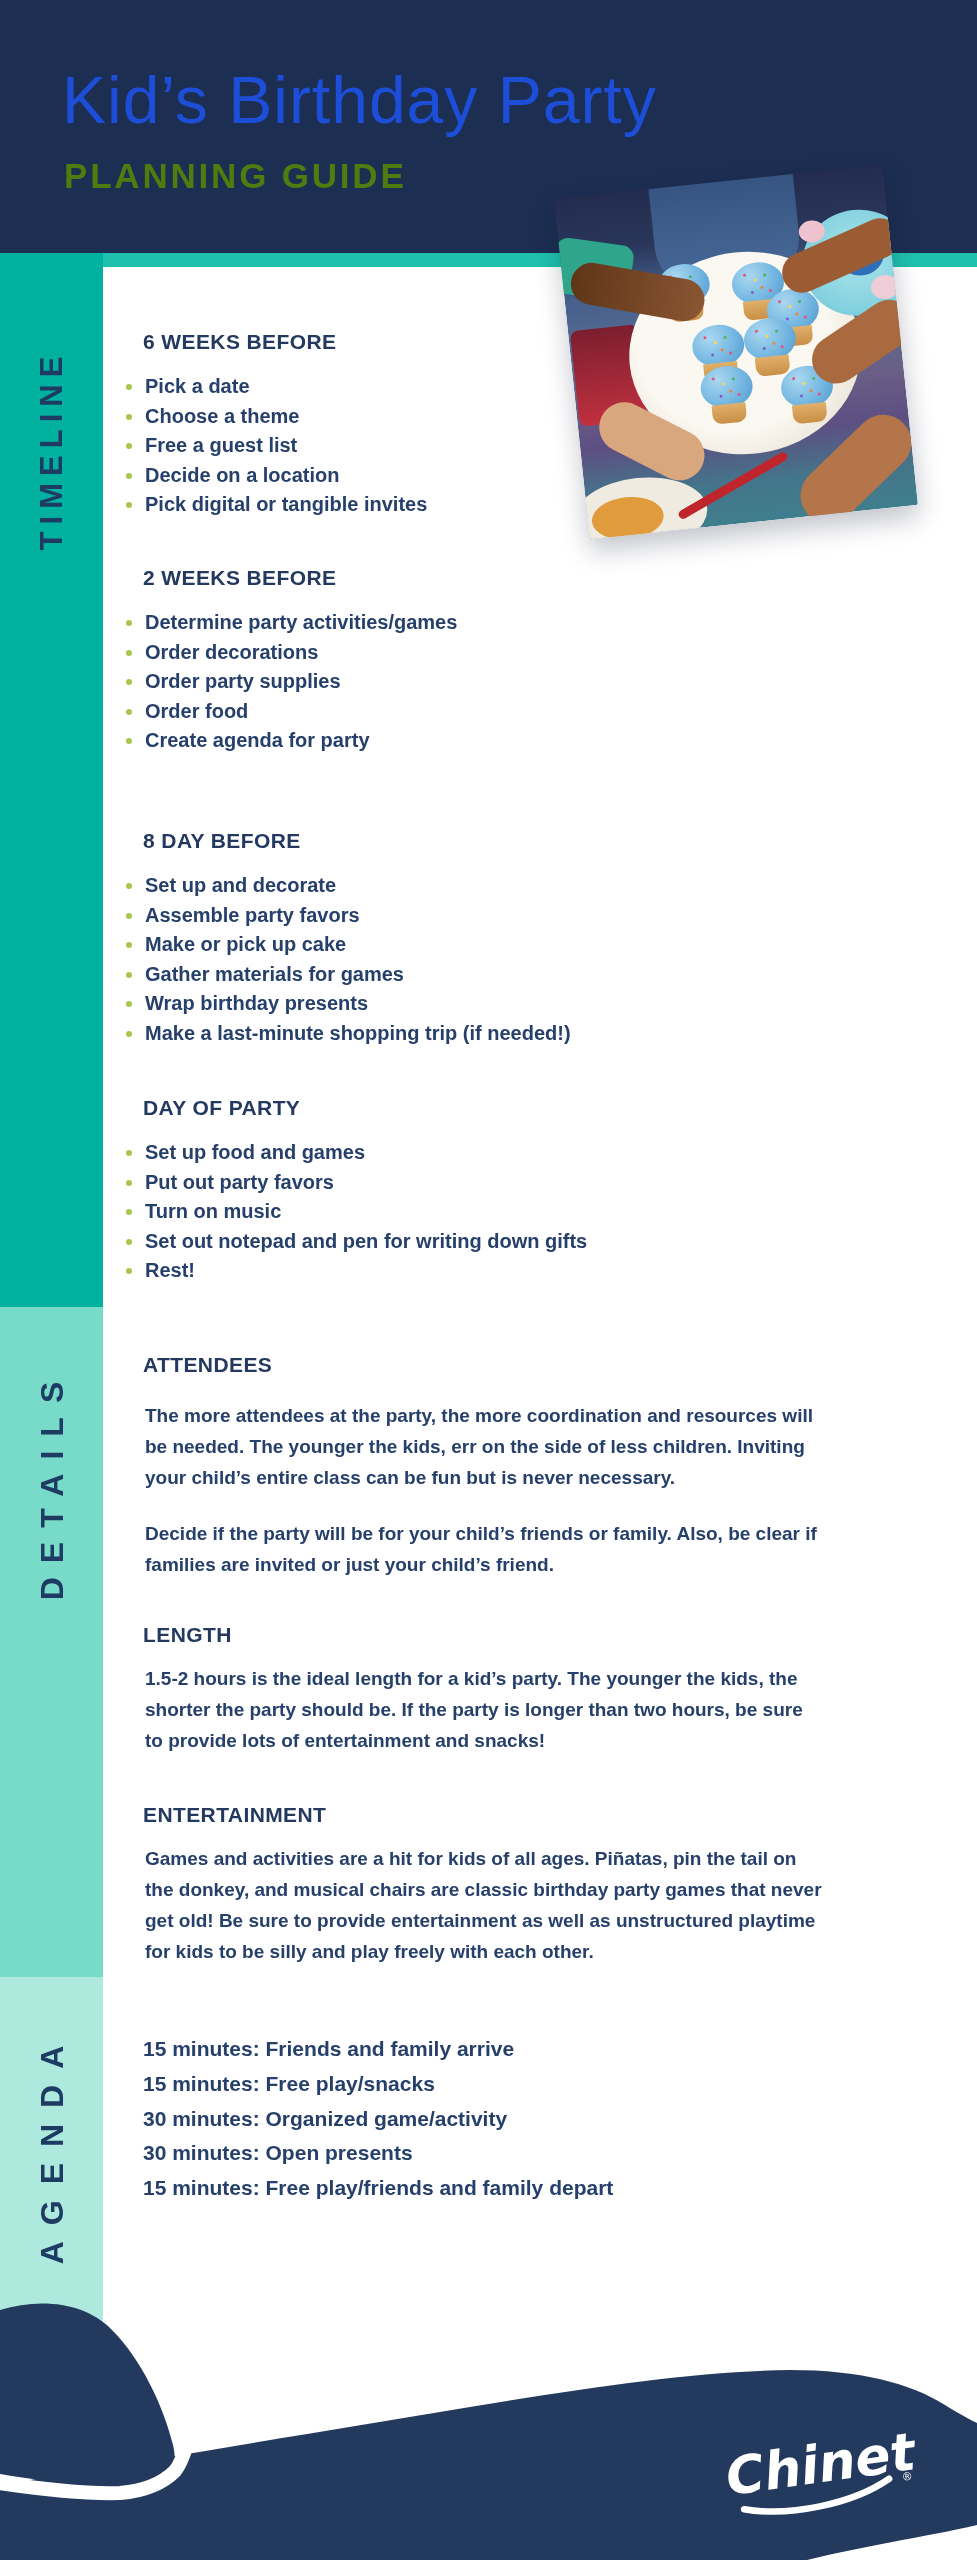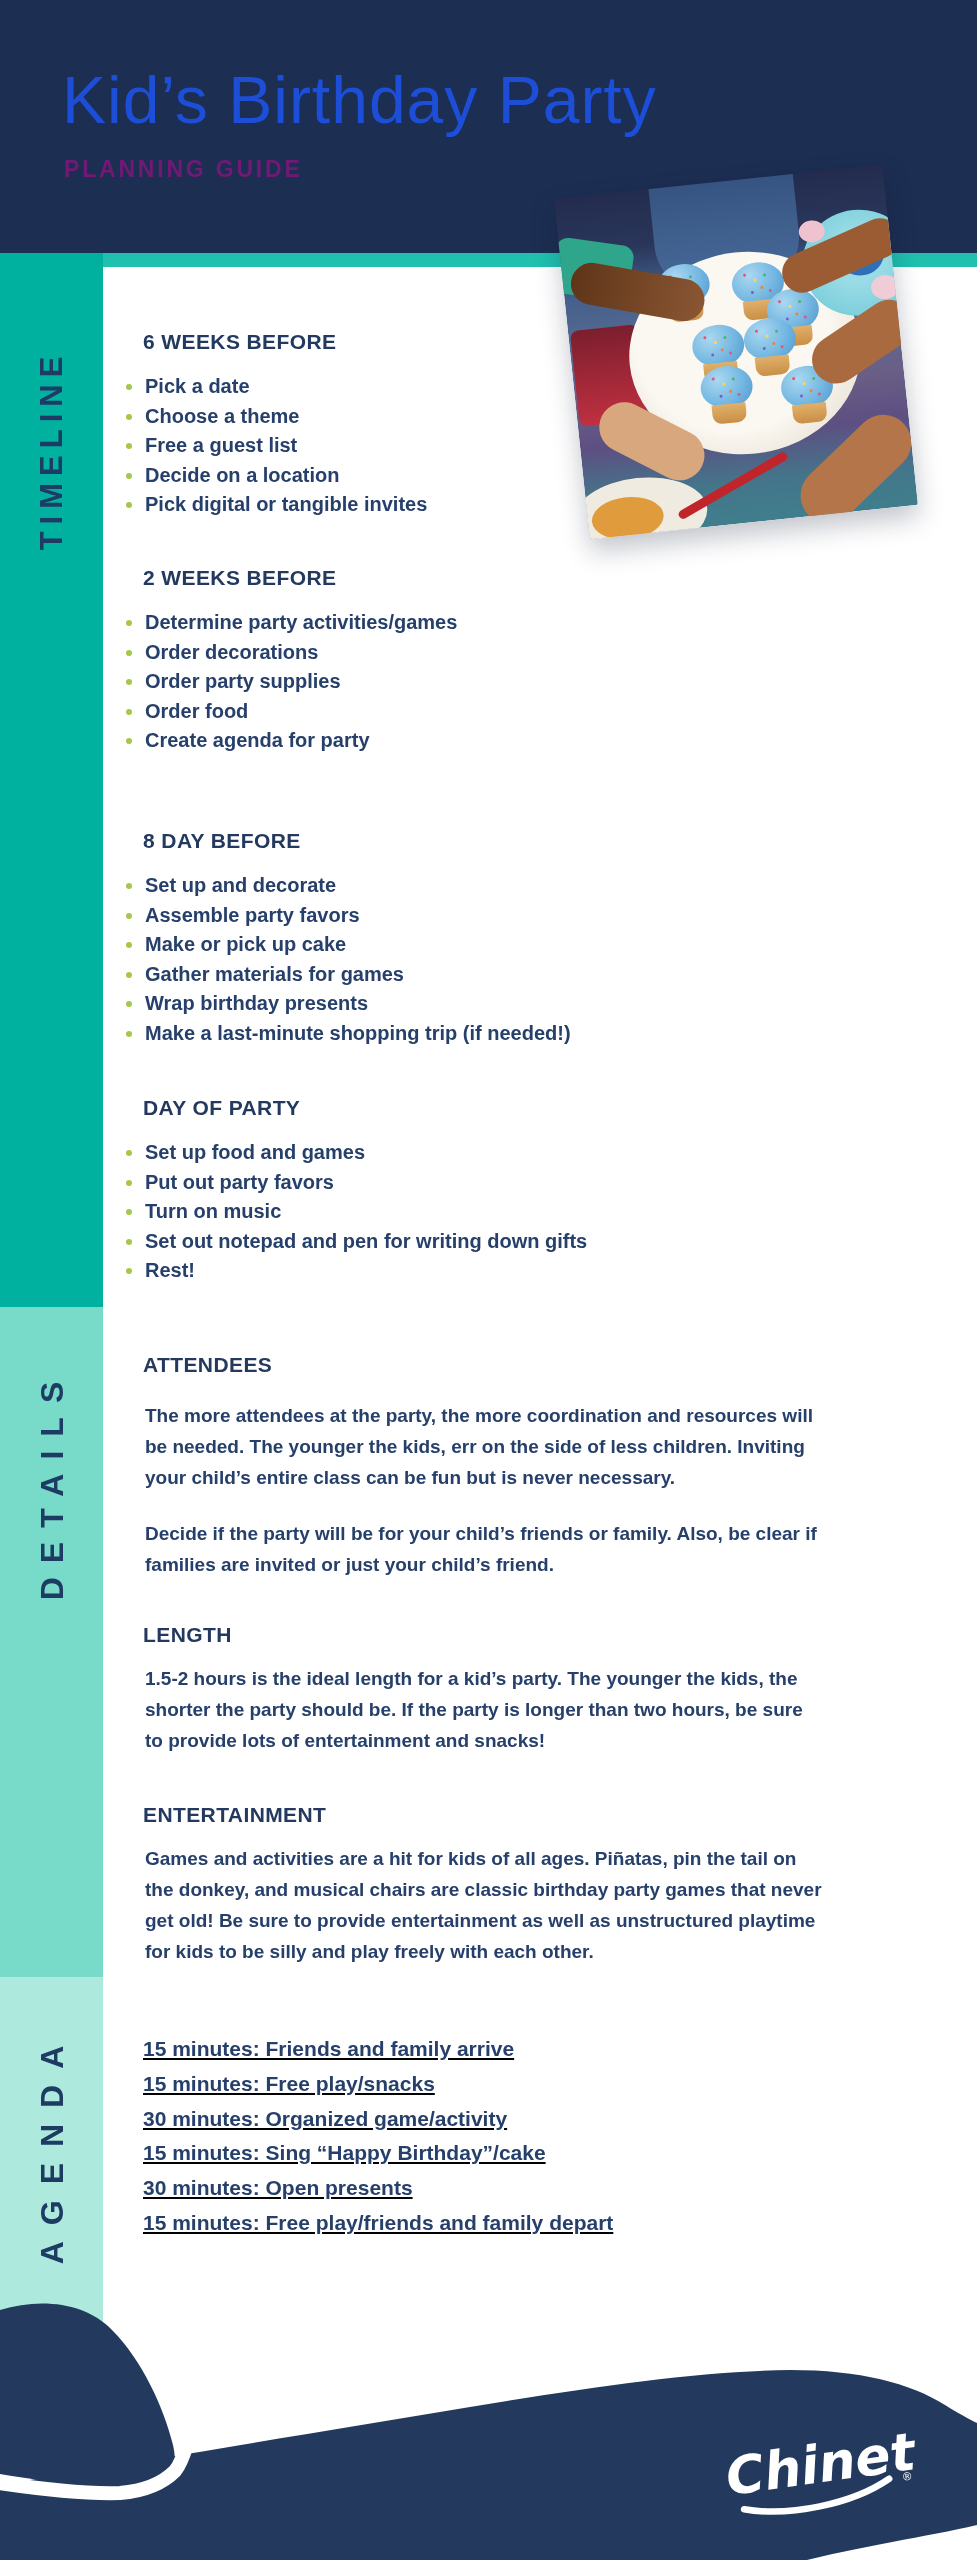--- a/index.html
+++ b/index.html
@@ -5,22 +5,22 @@
   html,body{margin:0;padding:0;}
   body{
     width:977px;height:2560px;position:relative;overflow:hidden;
     background:#ffffff;font-family:"Liberation Sans",sans-serif;
     -webkit-font-smoothing:antialiased;
   }
   
   .header{position:absolute;left:0;top:0;width:977px;height:255px;background:#1c2e52;}
   .page-title{position:absolute;left:62px;top:62px;font-size:66px;font-weight:400;
     color:#1d4ed8;letter-spacing:1px;white-space:nowrap;}
-  .page-subtitle{position:absolute;left:64px;top:156px;font-size:23px;font-weight:700;
-    color:#701a75;letter-spacing:2.8px;white-space:nowrap;}
+  .page-subtitle{position:absolute;left:64px;top:156px;font-size:35px;font-weight:700;
+    color:#4d7c0f;letter-spacing:2.8px;white-space:nowrap;}
   
   .stripe{position:absolute;left:0;top:253px;width:977px;height:14px;background:#1fc1ae;}
   .band{position:absolute;left:0;width:103px;}
   .band-timeline{top:253px;height:1054px;background:#00b1a0;}
   .band-details{top:1307px;height:670px;background:#78dac8;}
   .band-agenda{top:1977px;height:345px;background:#ade9dc;}
   .vlabel{position:absolute;white-space:nowrap;font-weight:700;color:#1d3b63;
     transform:translate(-50%,-50%) rotate(-90deg);}
   .vlabel-timeline{left:52px;top:450px;font-size:31px;letter-spacing:7px;}
   .vlabel-details{left:52px;top:1484px;font-size:32px;letter-spacing:14px;}
@@ -28,21 +28,21 @@
   
   .sec-heading{position:absolute;left:143px;font-size:21px;font-weight:700;
     color:#24395f;letter-spacing:0.4px;white-space:nowrap;}
   ul.checklist{position:absolute;left:126px;margin:0;padding:0;list-style:none;width:800px;}
   ul.checklist li{position:relative;padding-left:19px;font-size:20px;font-weight:700;
     line-height:29.5px;color:#26406b;white-space:nowrap;}
   ul.checklist li::before{content:"";position:absolute;left:0;top:12px;width:6px;height:6px;
     border-radius:50%;background:#a7c64c;}
   .para{position:absolute;left:145px;width:800px;font-size:19px;font-weight:700;
     line-height:31px;color:#26406b;white-space:pre-line;}
-  .agenda-list{position:absolute;left:143px;top:2032px;width:800px;text-decoration:underline;}
+  .agenda-list{position:absolute;left:143px;top:2032px;width:800px;}
   .agenda-list .agenda-item{font-size:21px;font-weight:700;line-height:34.8px;
     color:#26406b;white-space:nowrap;}
   
   .photo{position:absolute;left:571px;top:181px;width:330px;height:342px;
     transform:rotate(-6deg);overflow:hidden;border-radius:3px;
     box-shadow:0 12px 26px rgba(15,25,50,.25);}
   .photo *{position:absolute;}
   .ph-bg{left:0;top:0;right:0;bottom:0;
     background:linear-gradient(180deg,#232c4e 0%,#29365a 16%,#45608c 30%,#566a90 44%,
       #6a5f86 60%,#5d4f82 74%,#44758a 88%,#3f7e8d 100%);}
@@ -155,21 +155,20 @@
 <div class="sec-heading" style="top:1803px">ENTERTAINMENT</div>
 <div class="para" style="top:1843px">Games and activities are a hit for kids of all ages. Piñatas, pin the tail on
 the donkey, and musical chairs are classic birthday party games that never
 get old! Be sure to provide entertainment as well as unstructured playtime
 for kids to be silly and play freely with each other.</div>
 
 <div class="agenda-list">
   <div class="agenda-item">15 minutes: Friends and family arrive</div>
   <div class="agenda-item">15 minutes: Free play/snacks</div>
   <div class="agenda-item">30 minutes: Organized game/activity</div>
-  <div class="agenda-item">15 minutes: Sing “Happy Birthday”/cake</div>
   <div class="agenda-item">30 minutes: Open presents</div>
   <div class="agenda-item">15 minutes: Free play/friends and family depart</div>
 </div>
 
 <div class="photo">
   <div class="ph-bg"></div>
   <div class="ph-denim"></div>
   <div class="ph-sleeve"></div>
   <div class="ph-punch"></div>
   <div class="ph-plate"></div>

